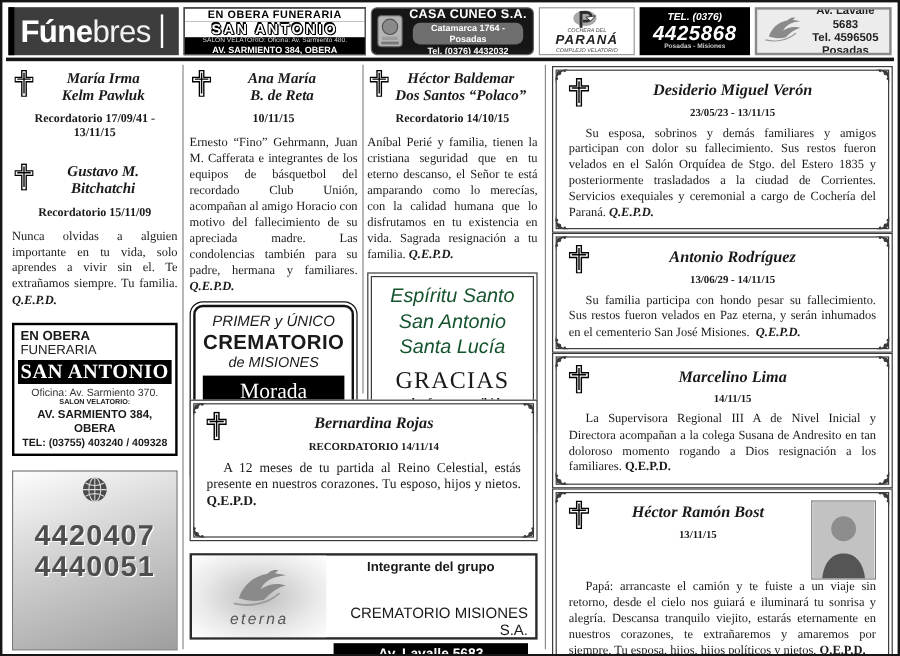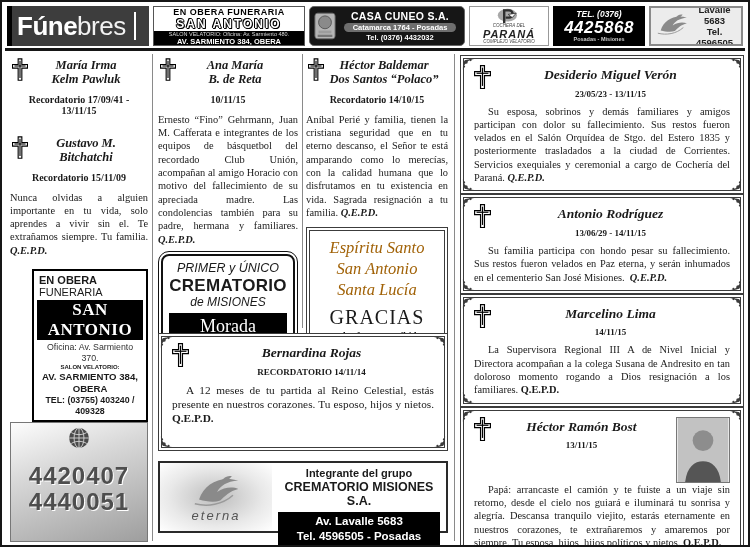--- a/index.html
+++ b/index.html
@@ -16,21 +16,21 @@
   .brand .b1{color:#fff;font-family:"Liberation Sans",sans-serif;font-weight:bold;font-size:26px;letter-spacing:-.5px;}
   .brand .b2{color:#f2f2f2;font-family:"Liberation Sans",sans-serif;font-weight:normal;font-size:26px;letter-spacing:-.5px;}
   .brand .bar{width:2px;height:28px;background:#fff;margin-left:8px;}
   .hbox{font-family:"Liberation Sans",sans-serif;overflow:hidden;}
   .h-sa{width:152px;background:#000;border:1px solid #555;text-align:center;color:#fff;display:flex;flex-direction:column;}
   .h-sa .r1{background:#fff;color:#000;font-weight:bold;font-size:9px;letter-spacing:.5px;line-height:11px;}
   .h-sa .r2{background:#fff;color:#fff;font-size:12px;font-weight:bold;letter-spacing:2px;line-height:13px;
     text-shadow:1px 0 #000,-1px 0 #000,0 1px #000,0 -1px #000,1px 1px #000,-1px -1px #000;}
   .h-sa .r3{font-size:5.5px;line-height:7px;color:#ddd;}
   .h-sa .r4{font-size:7.5px;font-weight:bold;line-height:8px;}
-  .h-cc{width:156px;background:#161616;border-radius:5px;border:1px solid #666;display:flex;align-items:center;padding:2px 4px;gap:4px;}
+  .h-cc{width:136px;background:#161616;border-radius:5px;border:1px solid #666;display:flex;align-items:center;padding:2px 4px;gap:4px;}
   .h-cc .txt{flex:1;text-align:center;color:#fff;}
   .h-cc .n{font-size:10.5px;font-weight:bold;letter-spacing:.3px;}
   .h-cc .a{font-size:7.5px;font-weight:bold;background:#6e6e6e;border-radius:6px;margin:1px 4px;}
   .h-cc .p{font-size:7.5px;font-weight:bold;}
   .h-pa{width:80px;background:#fff;border:1px solid #999;display:flex;flex-direction:column;align-items:center;justify-content:center;line-height:1;}
   .h-pa .s{font-size:4.5px;font-style:italic;color:#444;}
   .h-pa .n{font-size:11px;font-weight:bold;font-style:italic;letter-spacing:1px;color:#222;}
   .h-tel{width:92px;background:#000;color:#fff;text-align:center;display:flex;flex-direction:column;justify-content:center;line-height:1.05;}
   .h-tel .l{font-size:8.5px;font-style:italic;font-weight:bold;}
   .h-tel .n{font-size:17px;font-style:italic;font-weight:bold;letter-spacing:.5px;}
@@ -80,30 +80,30 @@
   .ad-pe .num{text-align:center;font-weight:bold;font-size:24px;line-height:26px;letter-spacing:1px;color:#4e4e4e;text-shadow:1px 1px 0 #fff;}
   .ad-cr{border:2px solid #111;border-radius:8px;outline:1px solid #111;outline-offset:2px;margin:3px;padding:5px 4px;text-align:center;background:#fff;}
   .ad-cr .l1{font-style:italic;font-size:12.5px;line-height:15px;}
   .ad-cr .l2{font-weight:bold;font-size:17px;line-height:19px;letter-spacing:.3px;}
   .ad-cr .l3{font-style:italic;font-size:12px;line-height:15px;}
   .ad-cr .blk{background:#000;color:#fff;margin:3px 2px;padding:4px 0 3px;}
   .ad-cr .mn{font-family:"Liberation Serif",serif;font-size:18px;line-height:18px;}
   .ad-cr .cp{font-size:6px;letter-spacing:1.5px;margin-top:3px;}
   .ad-cr .tel{font-weight:bold;font-size:11.5px;line-height:14px;}
   .ad-gr{border:4px double #3c3c3c;margin:2px 0;padding:6px 4px 4px;text-align:center;background:#fff;}
-  .ad-gr .scr{font-style:italic;font-size:16.5px;line-height:21px;font-family:Liberation Serif, serif;color:#a16207;}
+  .ad-gr .scr{font-style:italic;font-size:16.5px;line-height:21px;font-family:Liberation Sans, sans-serif;color:#14532d;}
   .ad-gr .ti{font-weight:normal;font-size:20px;letter-spacing:1px;margin-top:6px;}
   .ad-gr .su{font-weight:bold;font-size:9.5px;margin-top:2px;}
   .ad-gr .in{font-size:8px;margin-top:3px;}
   .ad-bot{border:2px solid #2a2a2a;display:flex;height:72px;background:#fff;}
   .ad-bot .lft{width:112px;display:flex;flex-direction:column;align-items:center;justify-content:center;background:radial-gradient(ellipse at center,#bdbdbd 0%,#e9e9e9 60%,#fff 100%);}
   .ad-bot .pe{font-size:13px;font-style:italic;letter-spacing:2px;color:#555;margin-top:-4px;}
   .ad-bot .rgt{flex:1;display:flex;flex-direction:column;padding:4px 6px 5px;}
   .ad-bot .g1{text-align:center;font-weight:bold;font-size:11px;line-height:13px;}
-  .ad-bot .g2{text-align:center;font-weight:bold;font-size:12.5px;line-height:14px;}
+  .ad-bot .g2{text-align:right;font-weight:normal;font-size:12.5px;line-height:14px;margin-top:24px;}
   .ad-bot .blk{margin-top:4px;background:#000;color:#fff;text-align:center;font-weight:bold;font-size:11.5px;line-height:15px;padding:2px 0;}
 </style>
 </head>
 <body>
 
 <svg width="0" height="0" style="position:absolute">
   <defs>
     <g id="g-cross">
       <path d="M7 0h6v7h7v6h-7v15H7V13H0V7h7z" fill="#000"></path>
       <path d="M8.4 1.4h3.2v7h7v3.2h-7v15.2H8.4V11.6h-7V8.4h7z" fill="#fff"></path>
@@ -202,21 +202,21 @@
     <div class="notice" style="margin-top:10px;">
       <span><svg class="cross" viewBox="0 0 20 28">
             <use href="#g-cross"></use>
           </svg></span>
       <div class="nname">Gustavo M.
 Bitchatchi</div>
       <div class="ndate">Recordatorio 15/11/09</div>
       <p class="nbody"><span>Nunca olvidas a alguien importante en tu vida, solo aprendes a vivir sin el. Te extrañamos siempre. Tu familia.</span> <span class="qepd">Q.E.P.D.</span></p>
     </div>
 
-    <div class="ad-sa2 sans" style="margin-top:12px;margin-left:22px;">
+    <div class="ad-sa2 sans" style="margin-top:12px;">
       <div class="l1">EN OBERA</div>
       <div class="l2">FUNERARIA</div>
       <div class="bn">SAN ANTONIO</div>
       <div class="of">Oficina: Av. Sarmiento 370.</div>
       <div class="sv">SALON VELATORIO:</div>
       <div class="av">AV. SARMIENTO 384, OBERA</div>
       <div class="tl">TEL: (03755) 403240 / 409328</div>
     </div>
 
     <div class="ad-pe sans" style="height:150px;">

